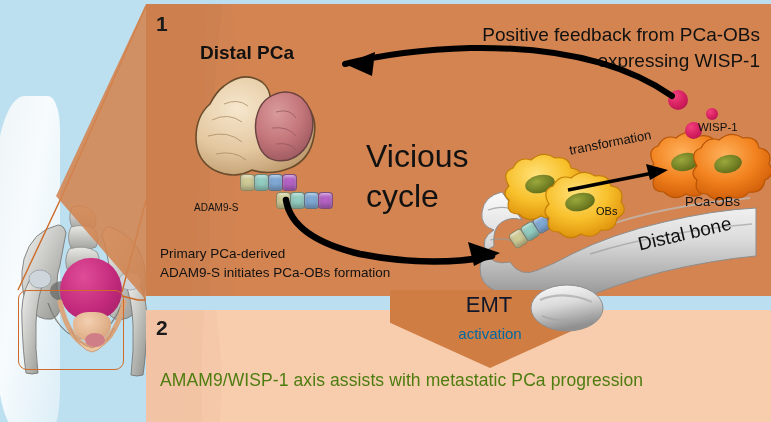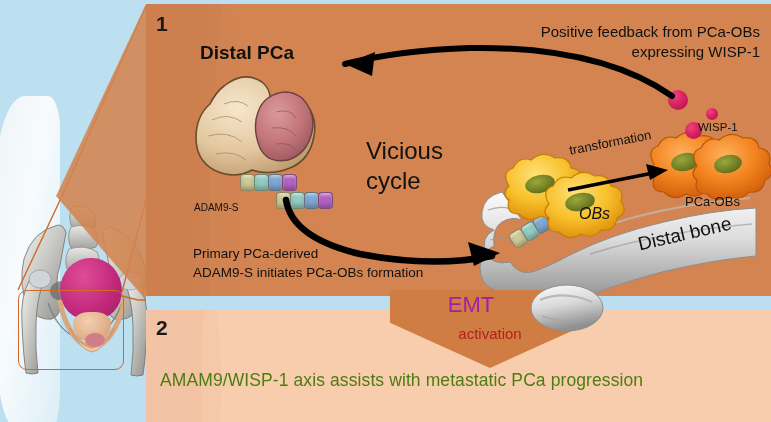--- a/index.html
+++ b/index.html
@@ -26,34 +26,34 @@
   
   #panel1{left:146px;top:4px;width:625px;height:292px;background:#d38450;}
   #panel1-num{left:156px;top:12px;font-size:21px;font-weight:700;color:#1a1a1a;}
   
   #panel2{left:146px;top:310px;width:625px;height:112px;background:#f7cdae;}
   #panel2-num{left:156px;top:316px;font-size:21px;font-weight:700;color:#1a1a1a;}
   #banner-text{left:160px;top:370px;width:600px;font-size:17.5px;color:#4d7c0f;letter-spacing:.1px;}
   
   #emt-chevron{left:390px;top:290px;width:200px;height:78px;background:#cf7d43;
      clip-path:polygon(0 0,100% 0,100% 42%,50% 100%,0 42%);}
-  #emt-label{left:396px;top:292px;width:150px;text-align:center;font-size:22px;color:#a21caf;}
-  #emt-sub{left:405px;top:325px;width:170px;text-align:center;font-size:15px;color:#b91c1c;}
+  #emt-label{left:414px;top:292px;width:150px;text-align:center;font-size:22px;color:#0f172a;}
+  #emt-sub{left:405px;top:325px;width:170px;text-align:center;font-size:15px;color:#0369a1;}
   
   .lbl{color:#111;white-space:pre;}
   #primary-pca-label{left:200px;top:42px;font-size:19px;font-weight:700;}
-  #feedback-label{left:460px;top:22px;font-size:15px;text-align:right;width:300px;line-height:1.35;}
-  #vicious-label{left:366px;top:136px;font-size:24px;line-height:1.25;}
+  #feedback-label{left:460px;top:22px;font-size:19px;text-align:right;width:300px;line-height:1.35;}
+  #vicious-label{left:366px;top:136px;font-size:32px;line-height:1.25;}
   #wisp1-label{left:698px;top:83px;font-size:11.5px;margin-top:38px;}
-  #obs-label{left:579px;top:205px;font-size:16px;font-style:italic;}
+  #obs-label{left:596px;top:205px;font-size:11px;}
   #pcaobs-label{left:685px;top:194px;font-size:13px;}
   #transformation-label{left:568px;top:143px;font-size:13px;transform:rotate(-11deg);transform-origin:left top;}
   #distal-bone-label{left:636px;top:234px;font-size:19px;transform:rotate(-13deg);transform-origin:left top;}
   #adam9s-label{left:194px;top:202px;font-size:10px;}
-  #derived-label{left:160px;top:245px;font-size:13.5px;line-height:1.38;margin-left:33px;}
+  #derived-label{left:160px;top:245px;font-size:13.5px;line-height:1.38;}
   
   #prostate-big{left:190px;top:68px;width:132px;height:118px;}
   .wisp-dot{border-radius:50%;background:radial-gradient(circle at 35% 30%,#f2407f 0%,#d6205f 50%,#a8114a 100%);}
   .adam-chain{display:flex;align-items:center;}
   .adam-bead{width:13px;height:15px;border-radius:4px;margin-right:-1px;
      box-shadow:inset 0 -3px 4px rgba(0,0,0,.25), inset 0 2px 3px rgba(255,255,255,.5);
      border:1px solid rgba(60,50,30,.45);}
   svg{display:block;overflow:visible;}
 </style>
 </head>

